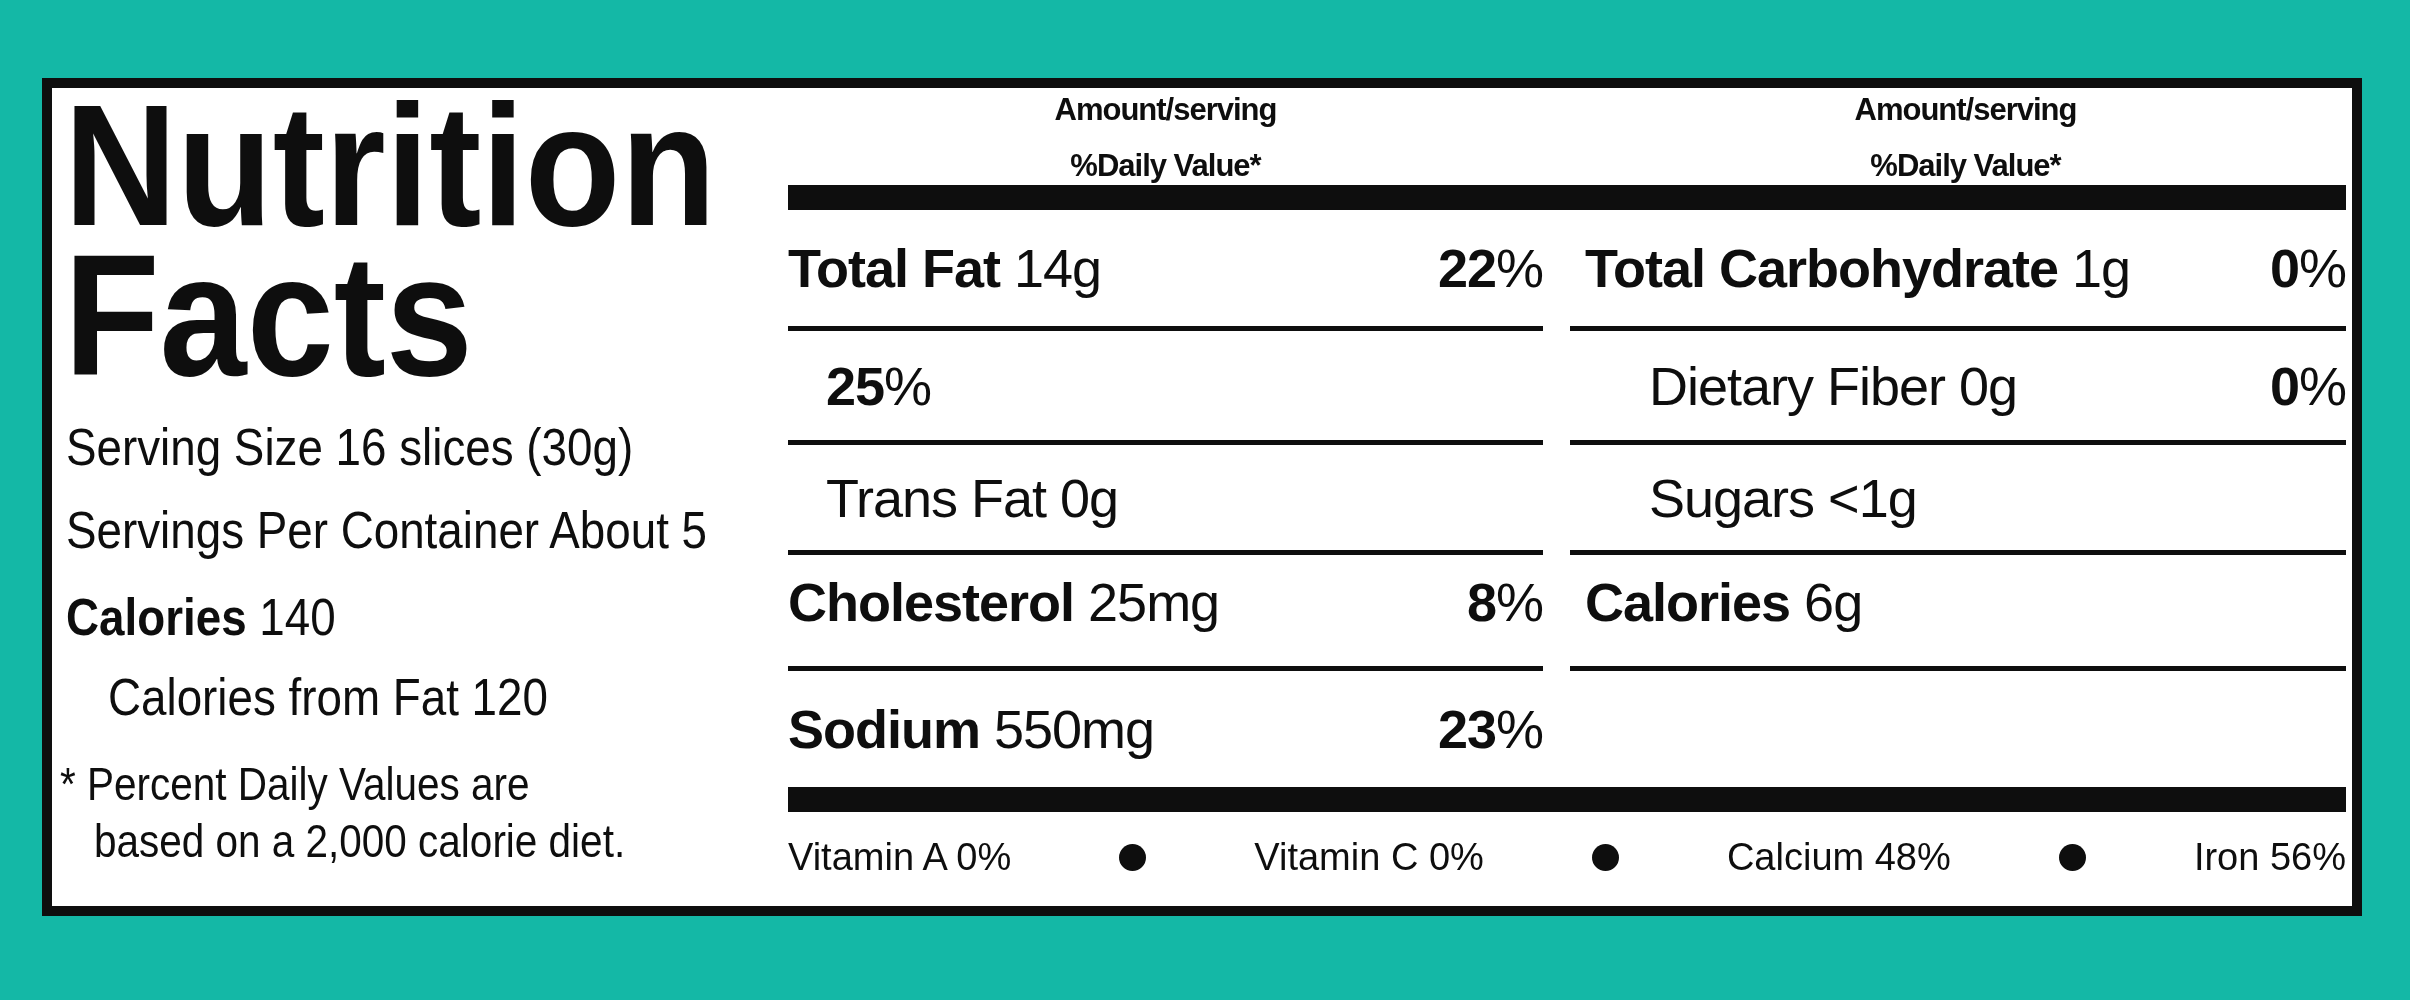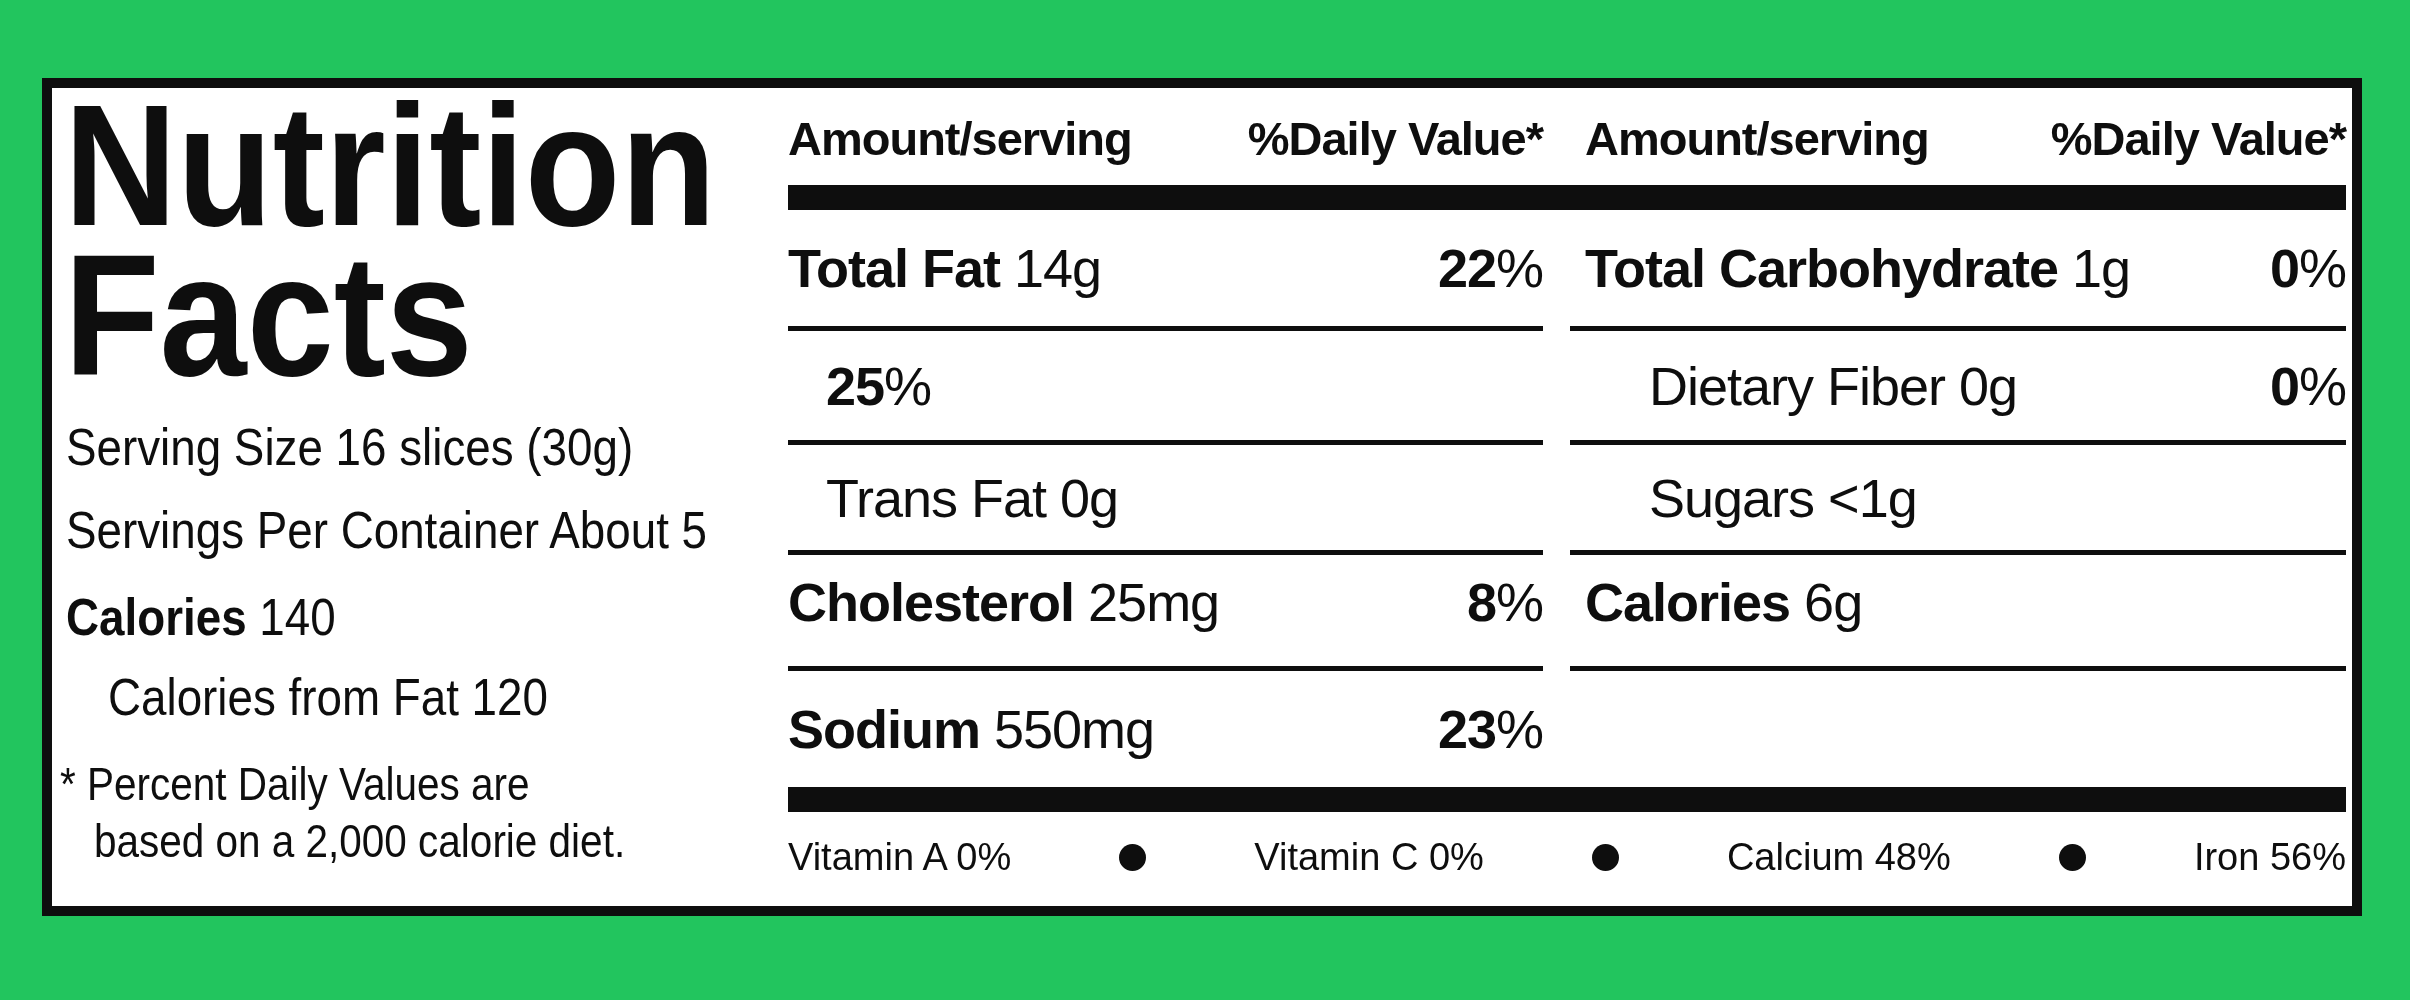--- a/index.html
+++ b/index.html
@@ -1,20 +1,20 @@
 <!DOCTYPE html>
 <html><head>
 <meta charset="utf-8">
 <style>
   * { margin:0; padding:0; box-sizing:border-box; }
   html,body { background:#ffffff; }
   body { font-family:"Liberation Sans", sans-serif; color:#0e0e0e; }
   .stage {
     position:relative; width:2410px; height:1000px;
-    background:#22c55e; overflow:hidden;
+    background:#14b8a6; overflow:hidden;
   }
   .frame {
     position:absolute; left:42px; top:78px; width:2320px; height:838px;
     border:10px solid #0e0e0e; background:#ffffff;
   }
   
   .nf-title {
     position:absolute; left:64px; top:90px;
     font-size:172px; font-weight:bold; line-height:150px;
     transform:scaleX(0.91); transform-origin:left top; white-space:nowrap;
@@ -30,21 +30,21 @@
   .foot-line {
     position:absolute; font-size:46px; line-height:54px;
     transform:scaleX(0.88); transform-origin:left top; white-space:nowrap;
   }
   .fl-1 { left:60px; top:757px; }
   .fl-2 { left:94px; top:814px; }
   
   .col-hdr {
     position:absolute; top:92px; height:92px;
     display:flex; justify-content:space-between; align-items:center;
-    font-size:47px; font-weight:bold; letter-spacing:-1px; white-space:nowrap;
+    font-size:31px; font-weight:bold; letter-spacing:-1px; white-space:nowrap;flex-direction:column;
   }
   .hdr-a { left:788px;  width:755px; }
   .hdr-b { left:1585px; width:761px; }
   .bar { position:absolute; left:788px; width:1558px; height:25px; background:#0e0e0e; }
   .bar-top    { top:185px; }
   .bar-bottom { top:787px; }
   .nrow {
     position:absolute; display:flex; justify-content:space-between; align-items:center;
     font-size:54px; letter-spacing:-1px; white-space:nowrap;
   }

